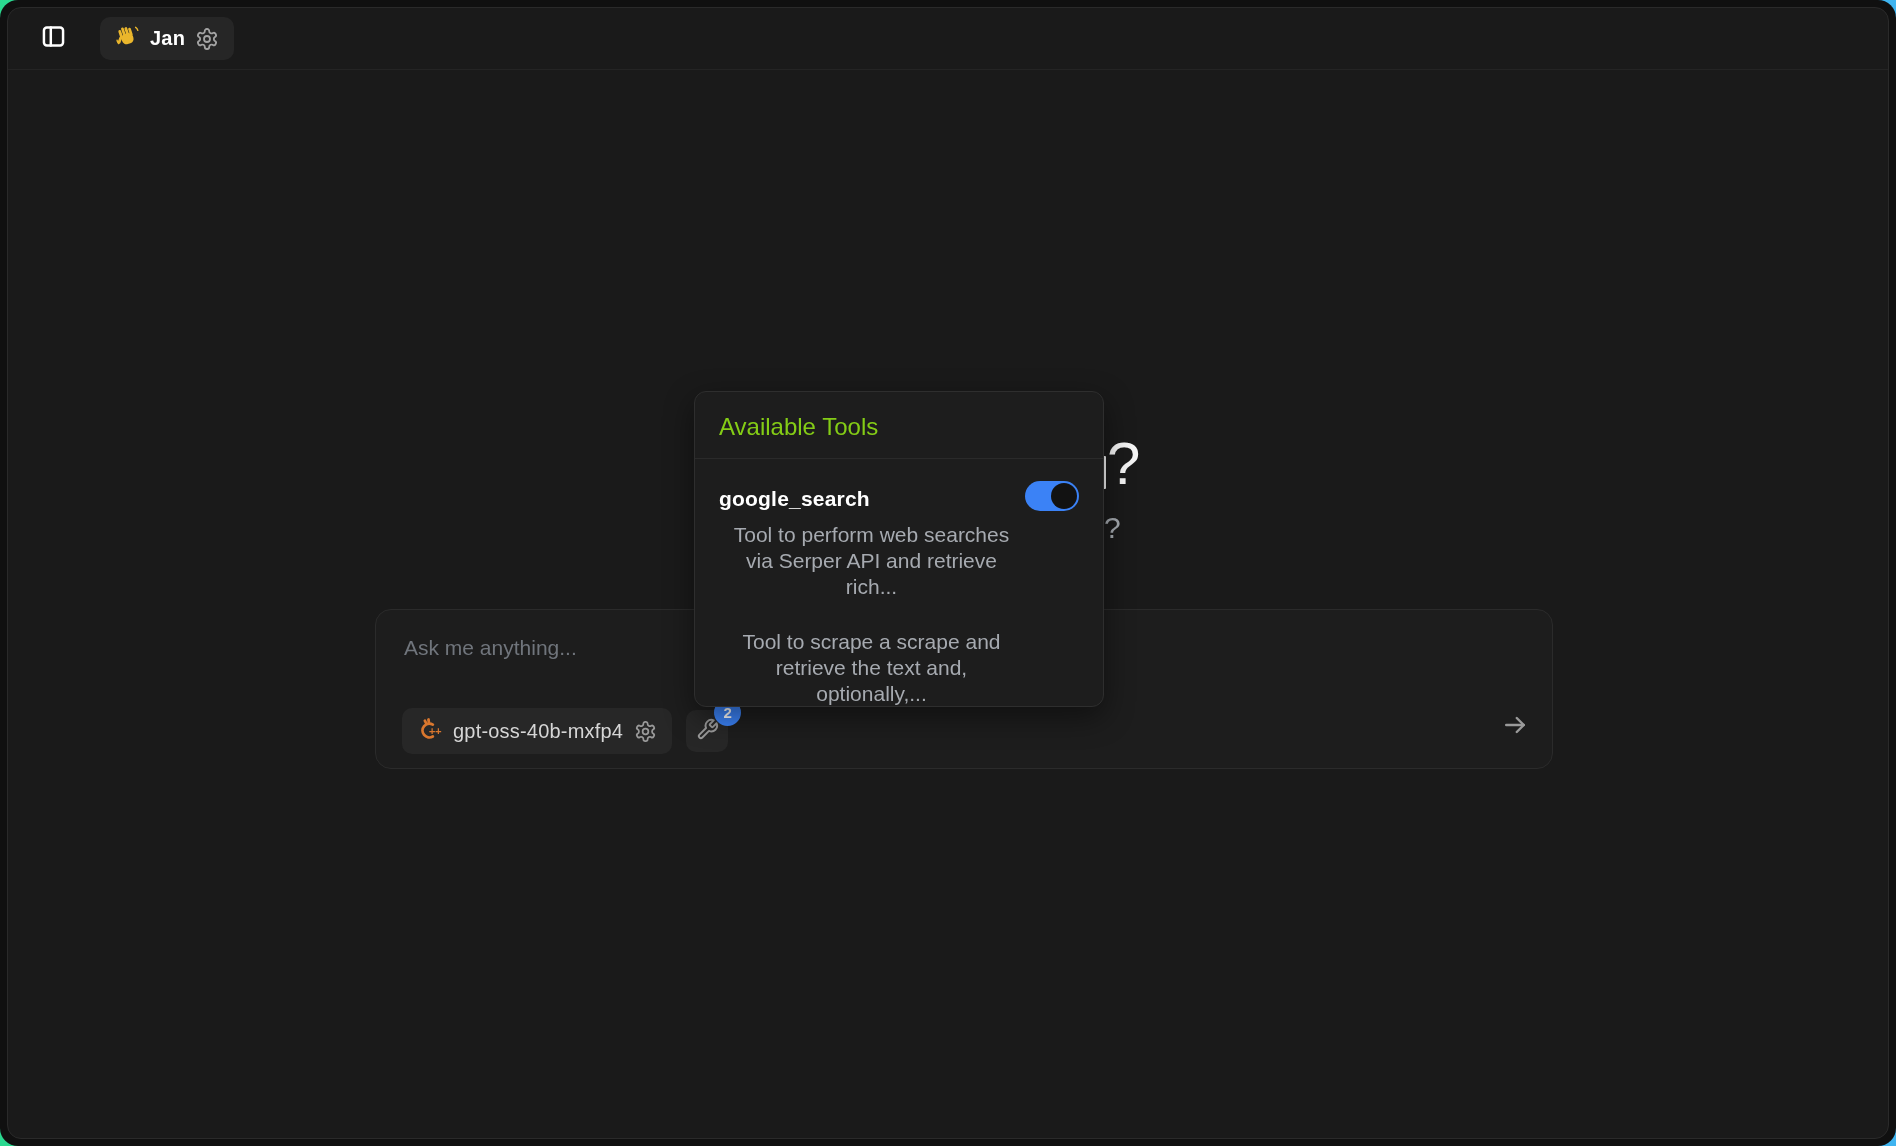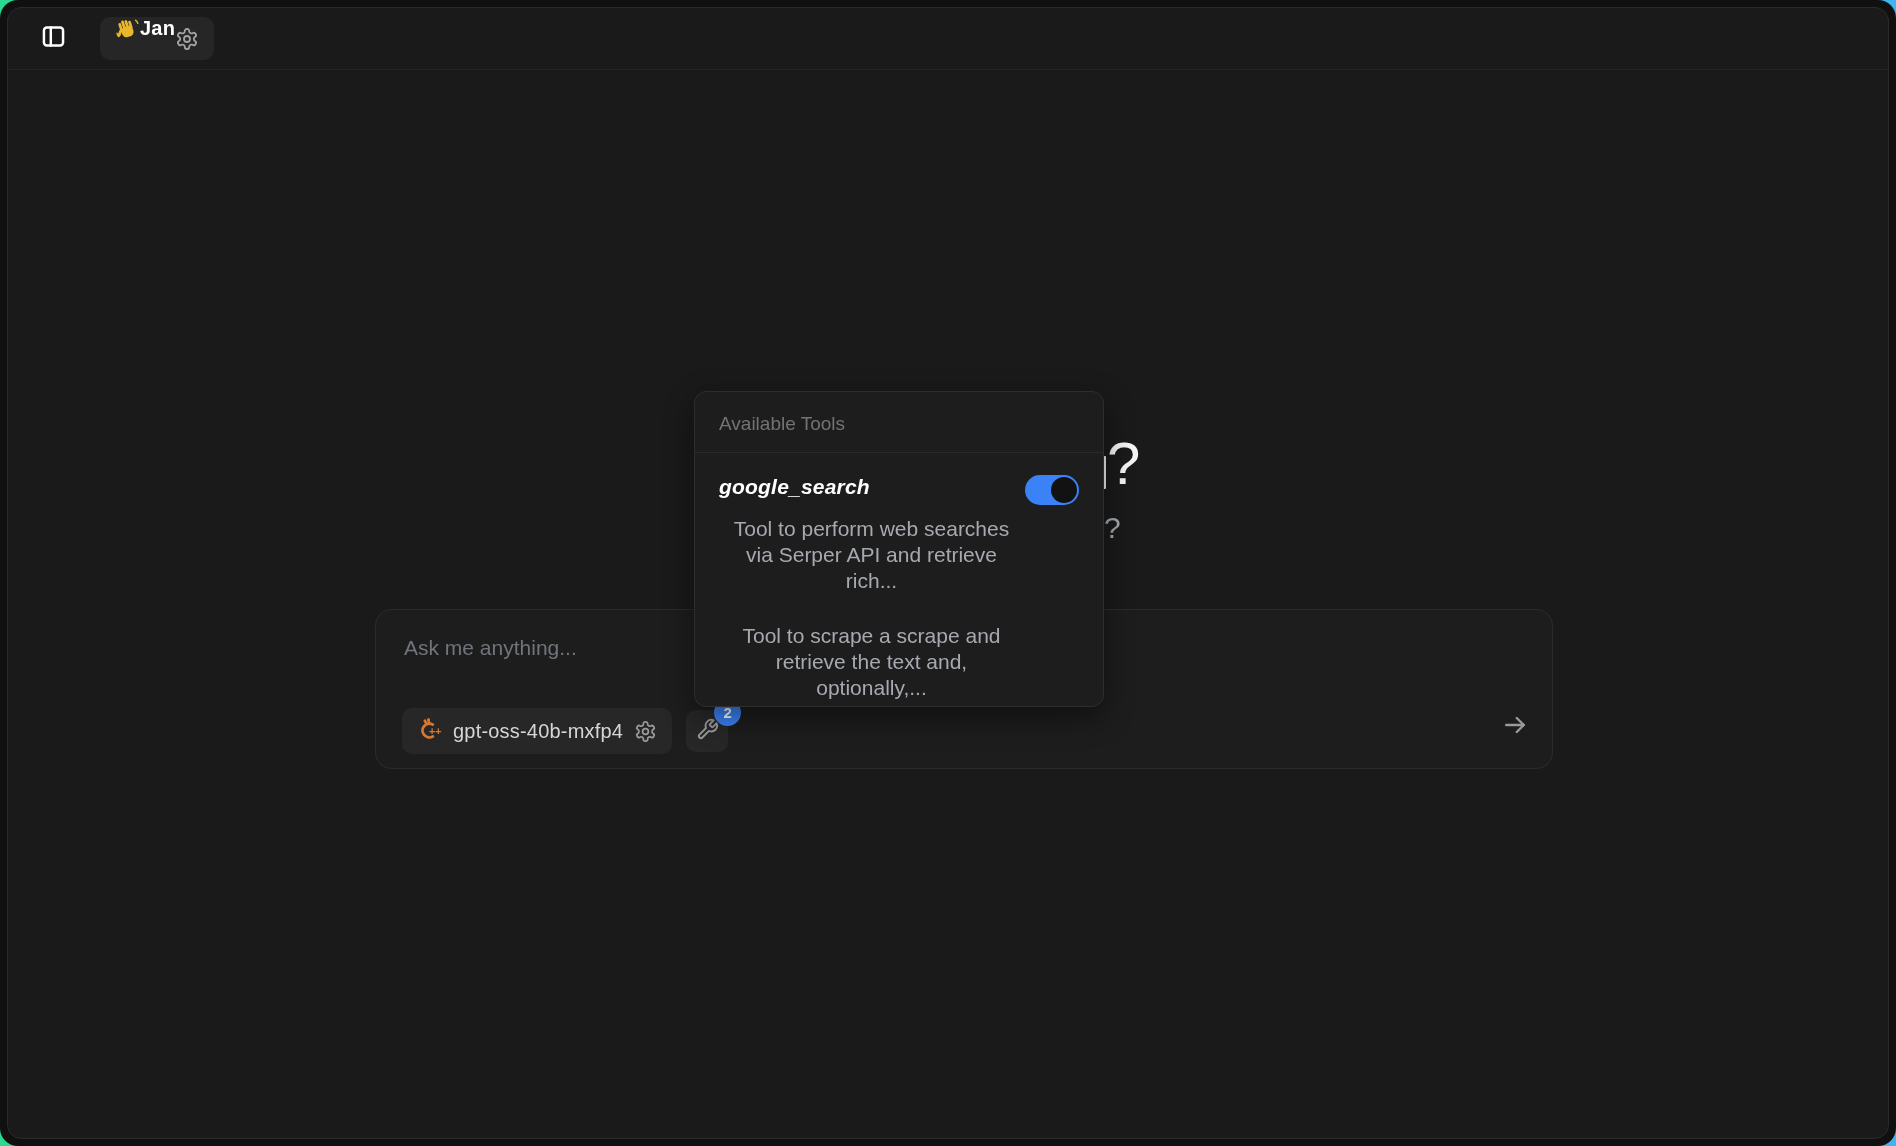--- a/index.html
+++ b/index.html
@@ -13,21 +13,21 @@
 
   .app-window { position:absolute; inset:7px; background:#1a1a1a; border:1px solid #2a2a2a;
                 border-radius:14px; overflow:hidden; }
 
   
   .titlebar { position:relative; height:62px; border-bottom:1px solid #242424;
               display:flex; align-items:center; padding-left:28px; }
   .sidebar-toggle { width:34px; height:34px; display:flex; align-items:center; justify-content:center;
                     cursor:pointer; border-radius:8px; }
   .assistant-pill { margin-left:30px; height:43px; background:#262626; border-radius:10px;
-                    display:flex; padding:0 15px; cursor:pointer; }
+                    display:flex; align-items:center; gap:10px; padding:0 15px; cursor:pointer; }
   .assistant-name { color:#ffffff; font-size:20px; font-weight:600; letter-spacing:.2px; }
   .pill-gear { display:flex; align-items:center; cursor:pointer; }
 
   
   .content { position:absolute; left:0; right:0; top:63px; bottom:0; }
 
   
   .hero-heading-fragment { position:absolute; left:1099px; top:421px; color:#f5f5f5;
                            font-size:60px; font-weight:500; z-index:1; }
   .hero-letter-sliver { position:absolute; left:1092px; top:448px; width:6px; height:33px;
@@ -54,25 +54,25 @@
                  background:#3b82f6; color:#ffffff; font-size:15px; font-weight:700;
                  display:flex; align-items:center; justify-content:center; }
   .send-button { position:absolute; right:20px; bottom:24px; width:34px; height:34px;
                  display:flex; align-items:center; justify-content:center; cursor:pointer; }
 
   
   .tools-popover { position:absolute; left:686px; top:383px; width:410px; height:316px;
                    background:#1d1d1d; border:1px solid #2e2e2e; border-radius:12px; z-index:3;
                    box-shadow:0 10px 30px rgba(0,0,0,.45); }
   .popover-header { padding:21px 24px 17px 24px; border-bottom:1px solid #2a2a2a; }
-  .popover-title { color:#737373; font-size:19px; }
+  .popover-title { color:#84cc16; font-size:24px; }
   .popover-body { padding:22px 24px; }
   .tool-block { margin-bottom:29px; }
   .tool-block:last-child { margin-bottom:0; }
-  .tool-row { display:flex; align-items:flex-start; justify-content:space-between;font-style:italic; }
+  .tool-row { display:flex; align-items:flex-end; justify-content:space-between; }
   .tool-name { color:#ffffff; font-size:21px; font-weight:700; letter-spacing:.2px; }
   .toggle { position:relative; width:54px; height:30px; border-radius:15px; background:#3b82f6;
             cursor:pointer; flex:0 0 auto; }
   .toggle .knob { position:absolute; top:2px; left:26px; width:26px; height:26px; border-radius:50%;
                   background:#121212; }
   .tool-desc { margin-top:11px; max-width:305px; color:#a6aab0; font-size:21px; line-height:26px;text-align:center; }
 </style>
 </head>
 <body>
 

